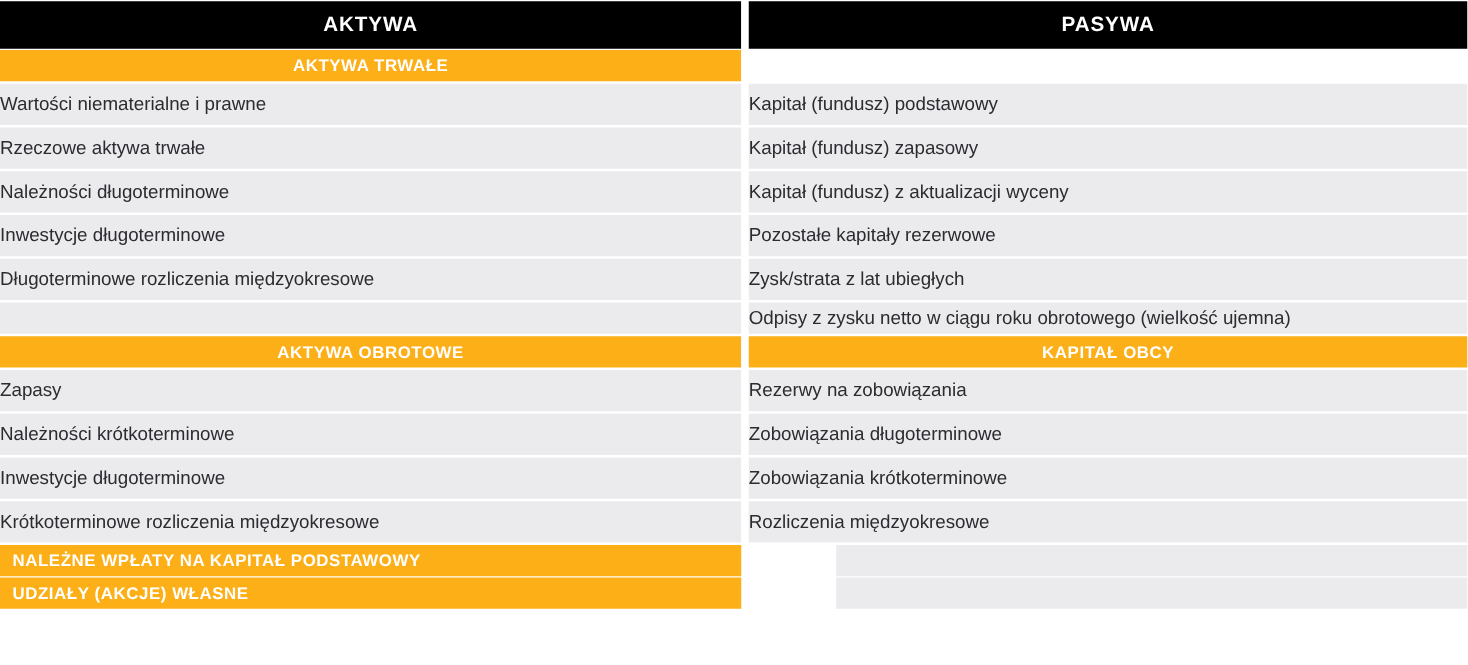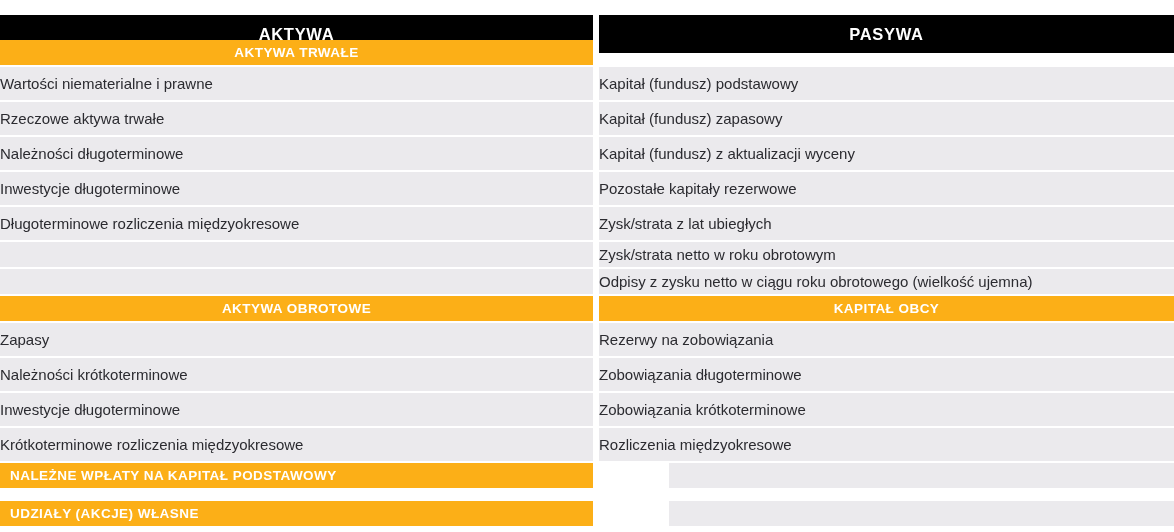--- a/index.html
+++ b/index.html
@@ -49,38 +49,38 @@
   
   .row.header { height: 40px; }
   .row.header .cell {
     background: #000000;
     color: #ffffff;
     justify-content: center;
     font-weight: bold;
     font-size: 16.5px;
     letter-spacing: 0.7px;
     height: 38px;
-    margin-top: 15px;
+    margin-top: 1px;
   }
 
   
   .row.band { height: 27px; }
   .row.band .cell {
     background: #FCAF17;
     color: #ffffff;
     justify-content: center;
     font-weight: bold;
     font-size: 13.5px;
     letter-spacing: 0.45px;
     height: 25px;
     text-align: center;
   }
 
   
-  .row.band-left { height: 38px; gap: 35px; }
+  .row.band-left { height: 26px; gap: 35px; }
   .row.band-left .cell.left {
     background: #FCAF17;
     color: #ffffff;
     justify-content: flex-start;
     font-weight: bold;
     font-size: 13.5px;
     letter-spacing: 0.45px;
     padding-left: 10px;
     height: 25px;
   }
@@ -145,29 +145,24 @@
     <div class="gutter"></div>
     <div class="cell right">Pozostałe kapitały rezerwowe</div>
   </div>
 
   <div class="row data">
     <div class="cell left">Długoterminowe rozliczenia międzyokresowe</div>
     <div class="gutter"></div>
     <div class="cell right">Zysk/strata z lat ubiegłych</div>
   </div>
 
+
   <div class="row data tight">
     <div class="cell left empty"></div>
     <div class="gutter"></div>
-    <div class="cell right">Zysk/strata netto w roku obrotowym</div>
-  </div>
-
-  <div class="row data tight">
-    <div class="cell left empty"></div>
-    <div class="gutter"></div>
     <div class="cell right fit">Odpisy z zysku netto w ciągu roku obrotowego (wielkość ujemna)</div>
   </div>
 
   <div class="row band">
     <div class="cell left">AKTYWA OBROTOWE</div>
     <div class="gutter"></div>
     <div class="cell right">KAPITAŁ OBCY</div>
   </div>
 
   <div class="row data">

